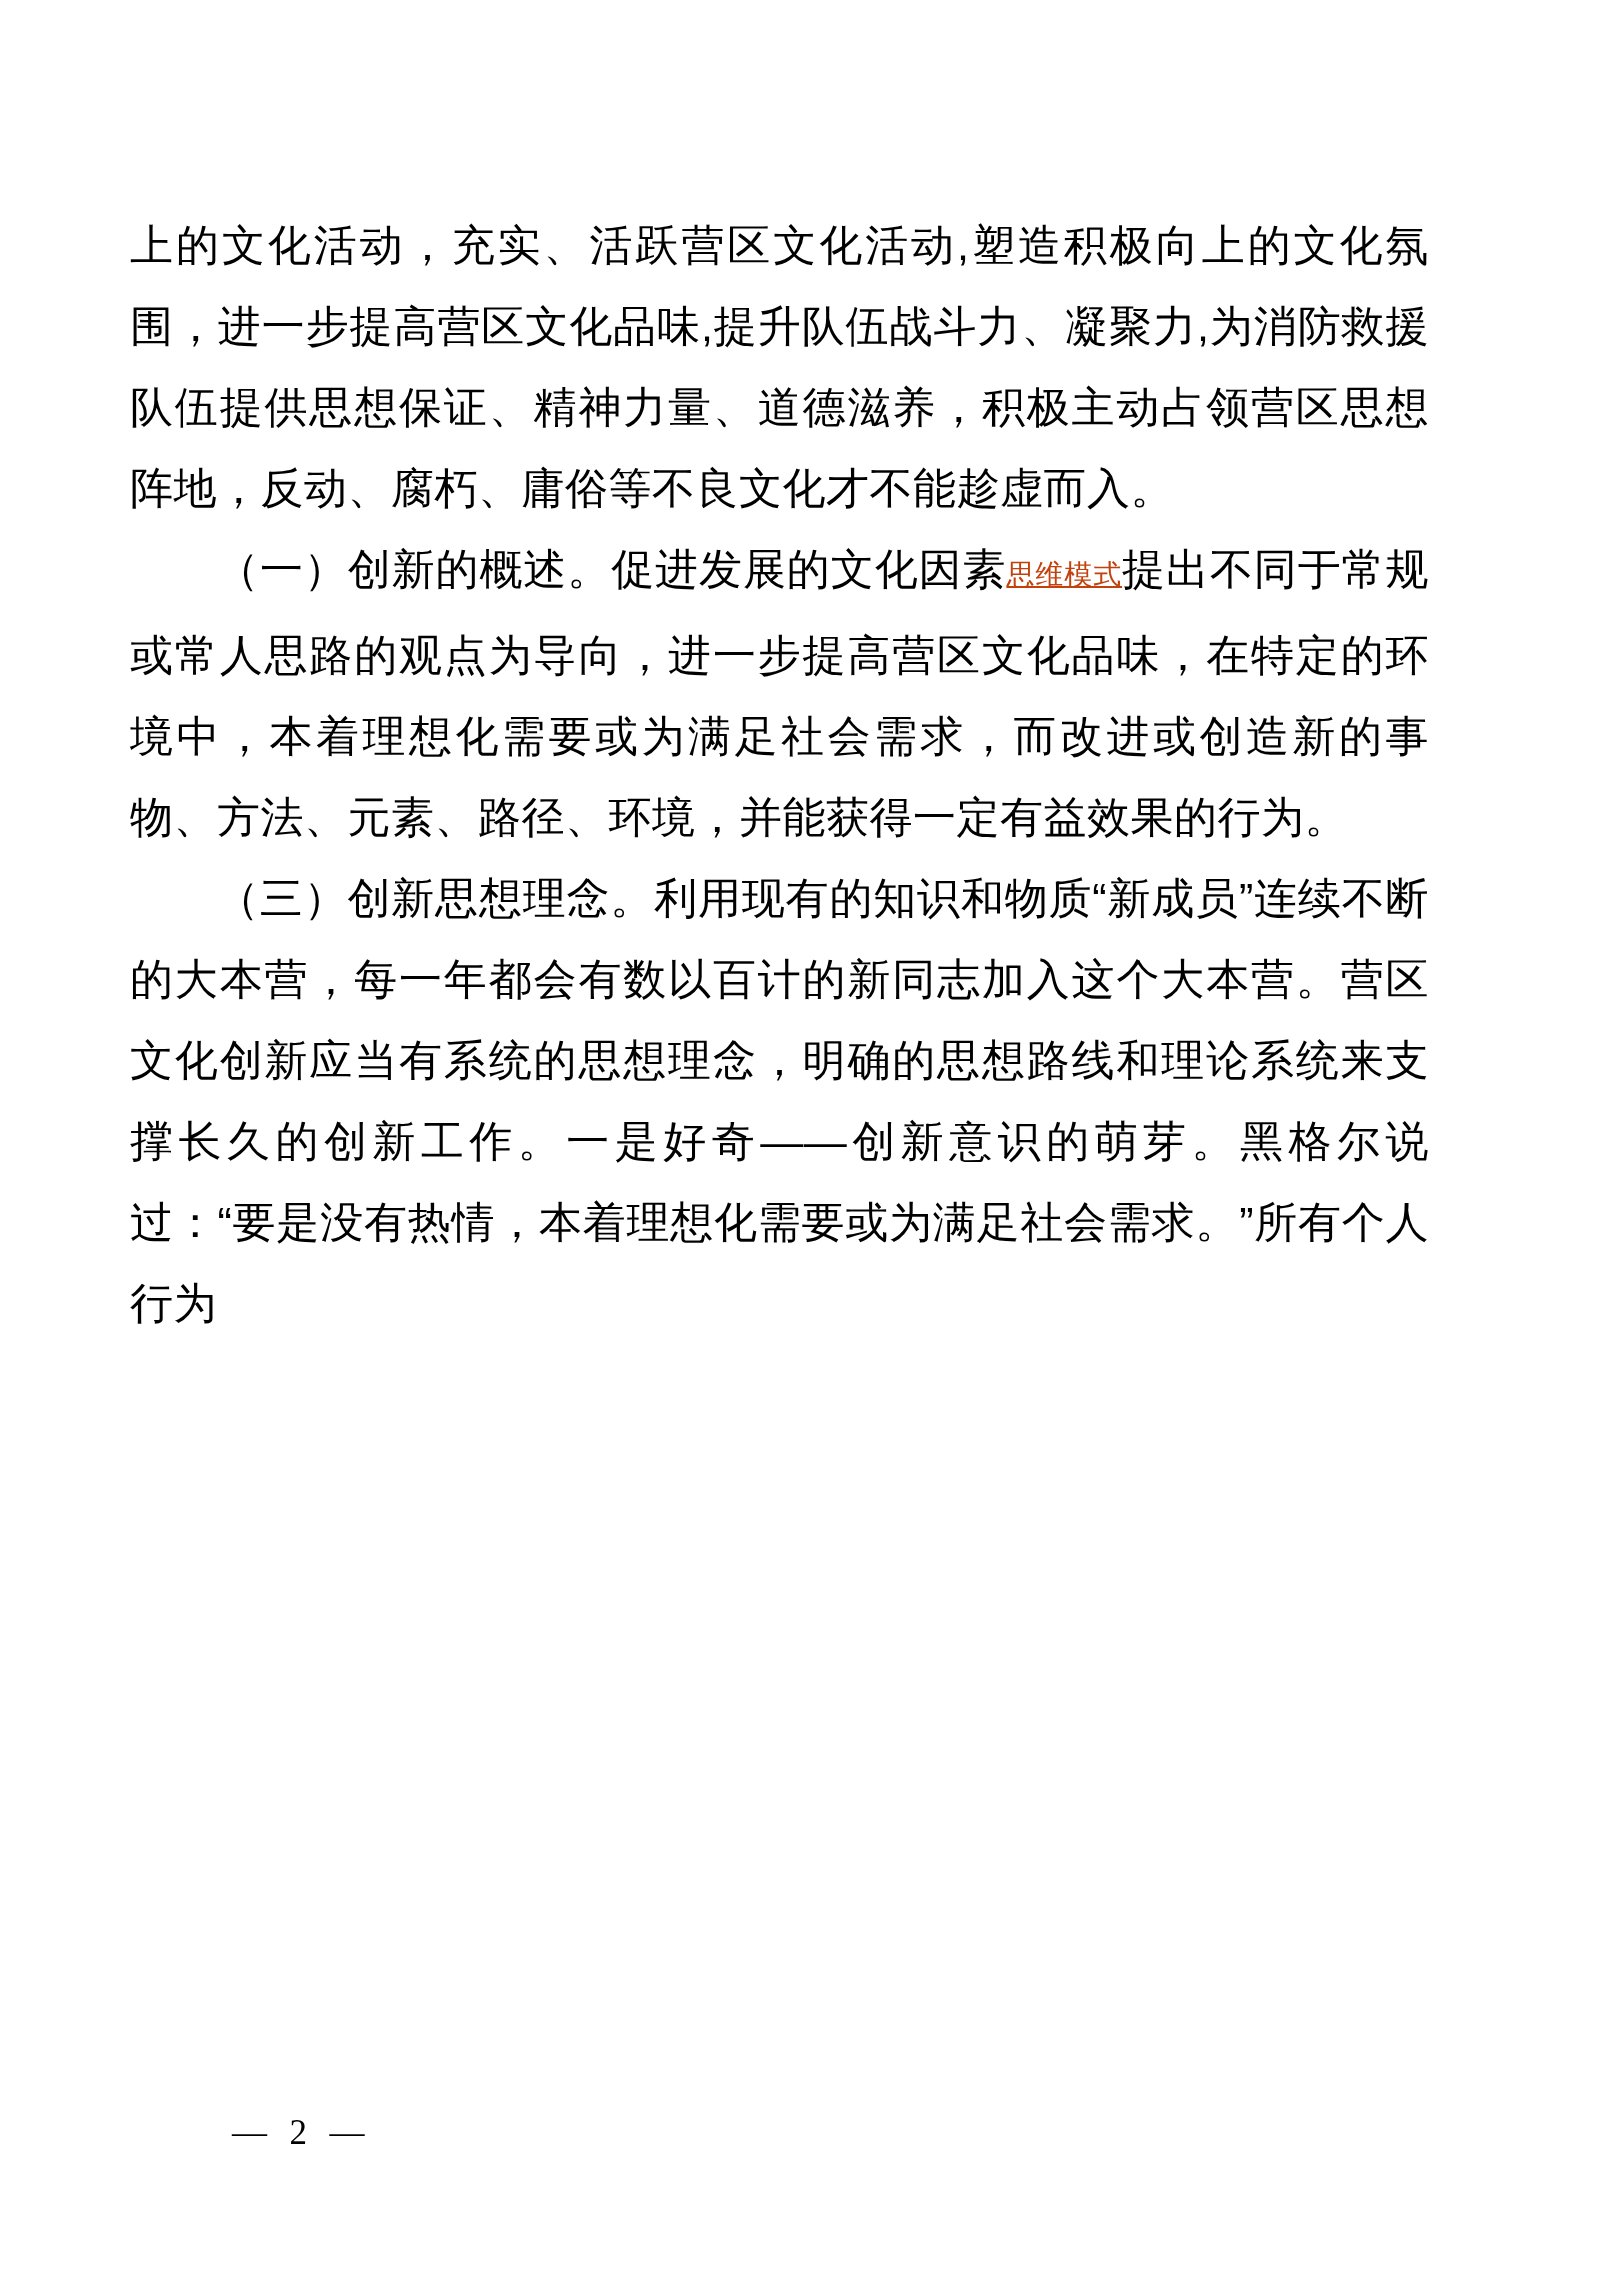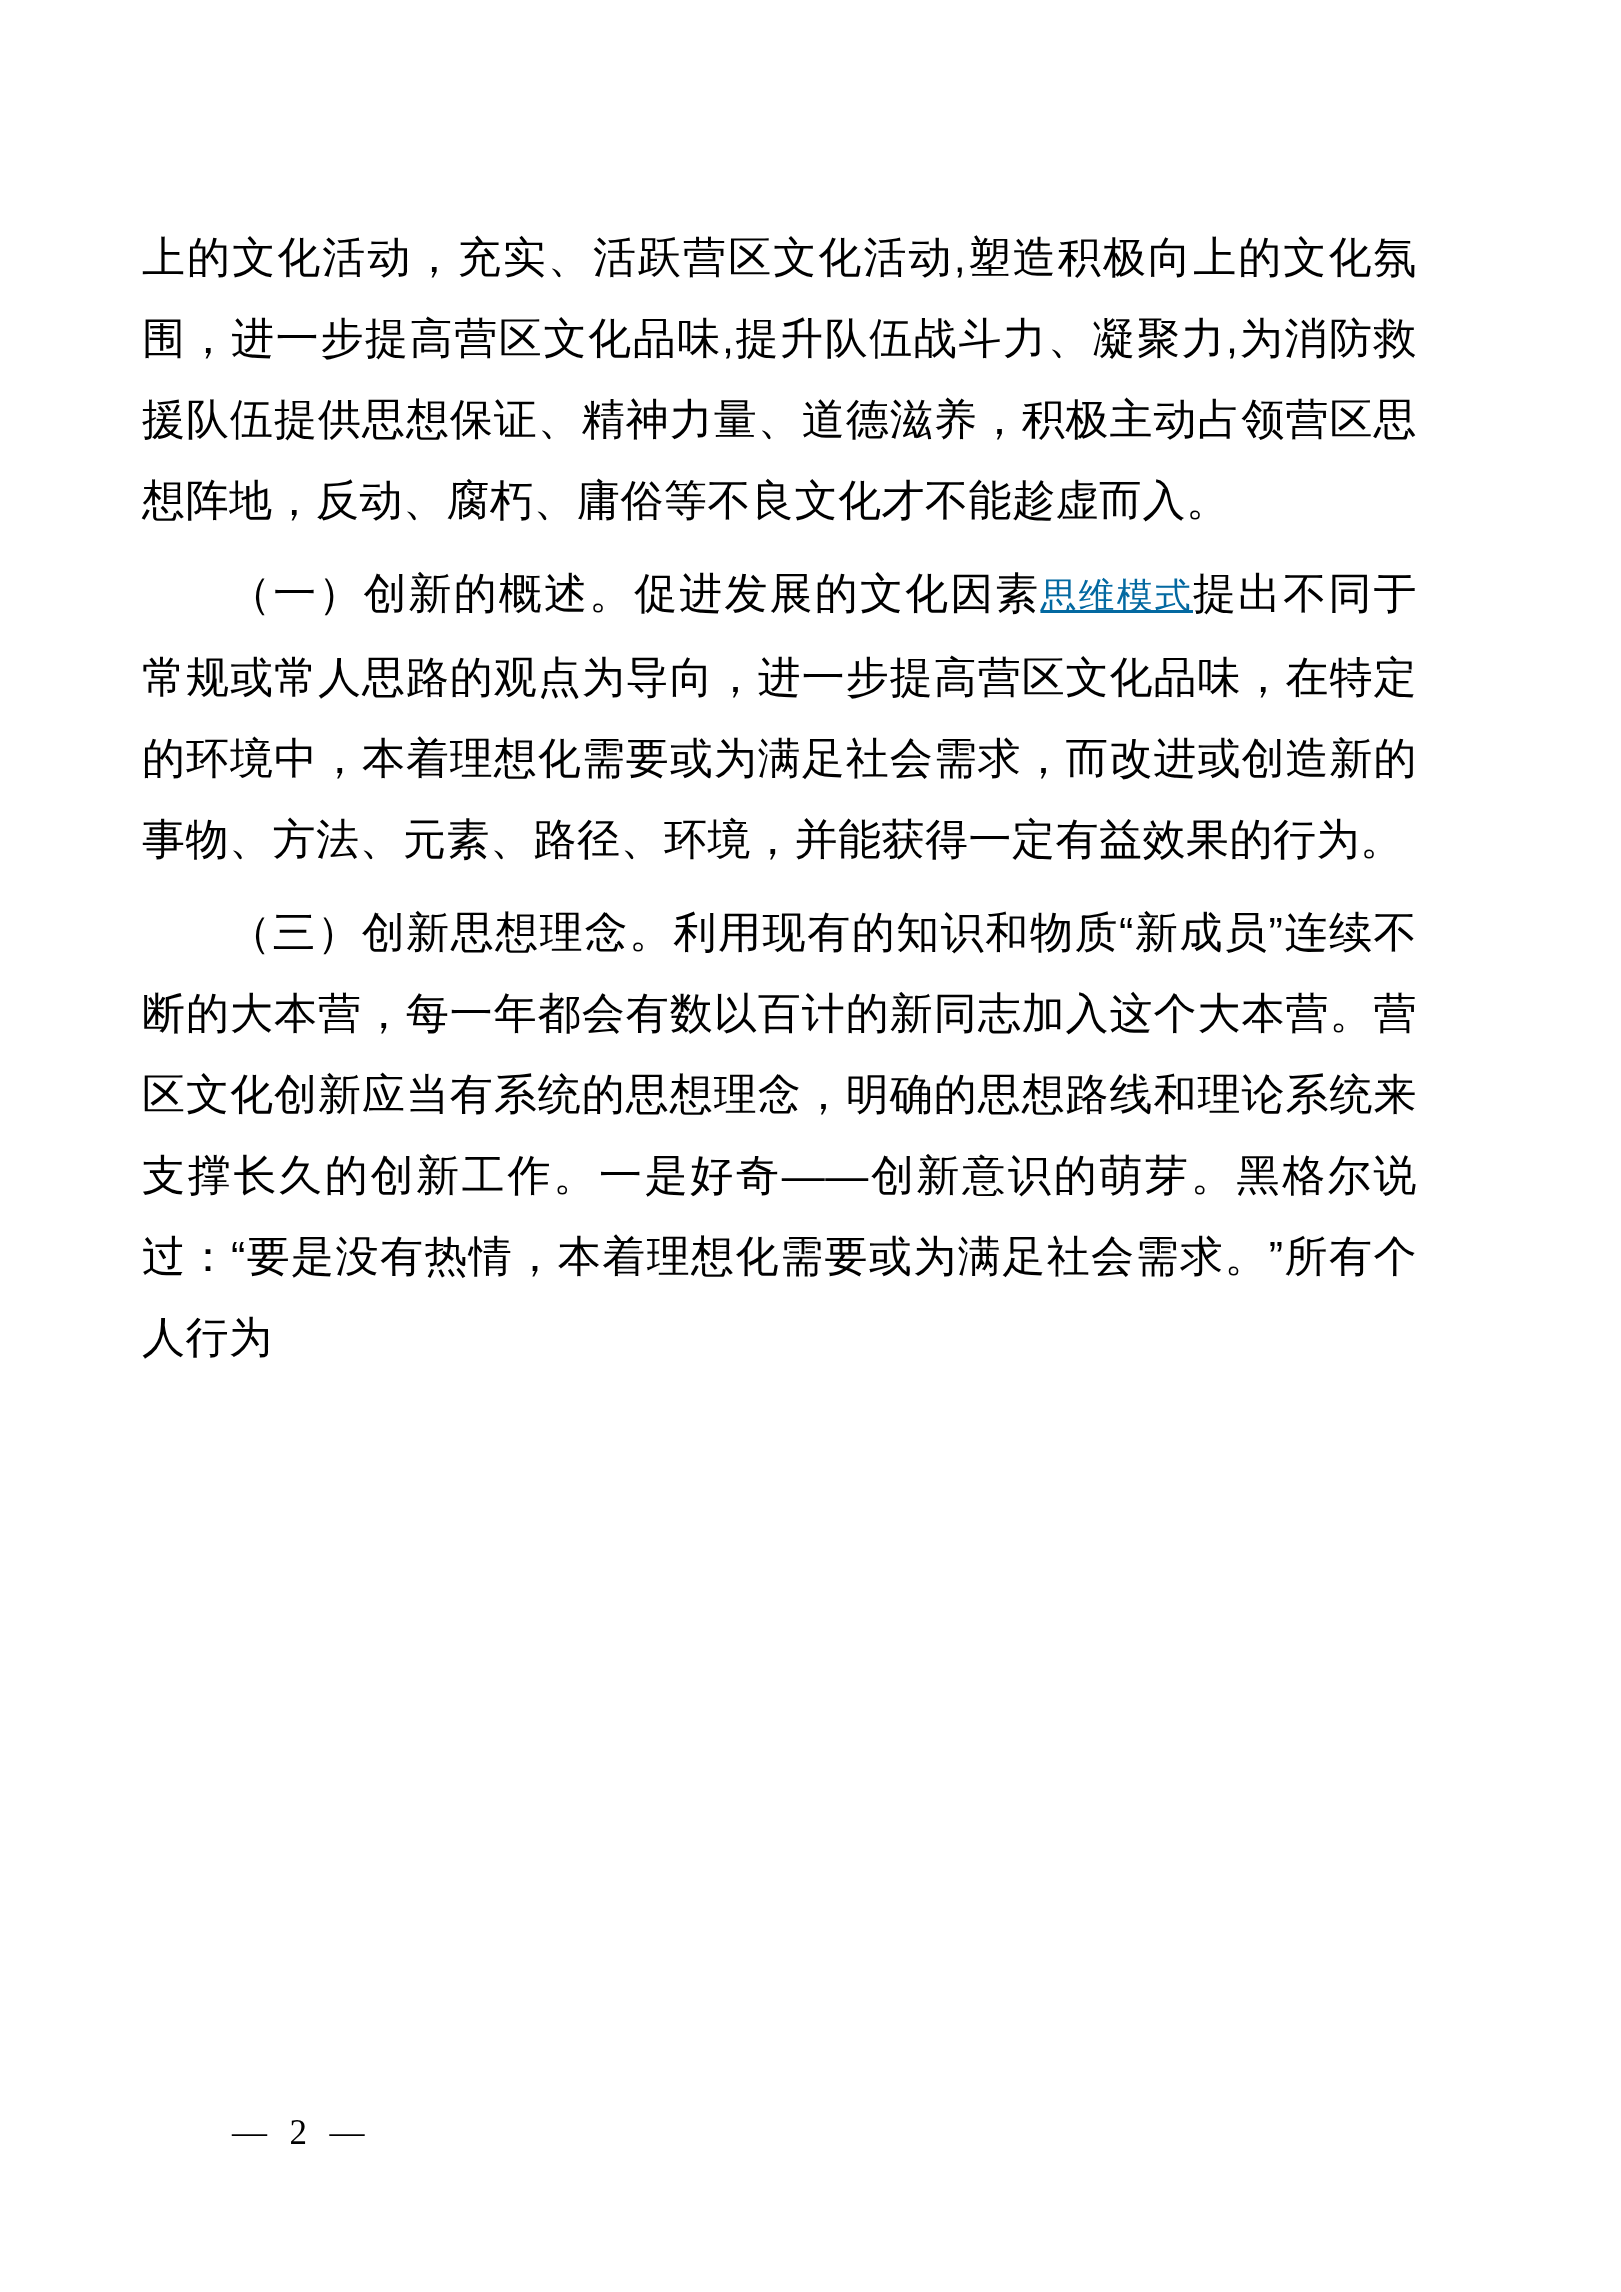--- a/index.html
+++ b/index.html
@@ -15,27 +15,27 @@
   .content {
     position: absolute;
     left: 130px;
     top: 205px;
     width: 1299px;
     font-size: 43px;
     line-height: 81px;
     text-align: justify;
     letter-spacing: 0.5px;
   }
-  .para { margin: 12px; padding: 0; }
+  .para { margin: 0; padding: 0; }
   .indent { text-indent: 2em; }
   .link {
-    color: #0369a1;
+    color: #c2410c;
     text-decoration: underline;
     font-family: "Liberation Serif", "DejaVu Serif", serif;
-    font-size: 36px;
+    font-size: 28px;
   }
   .bold { font-weight: normal; }
   .footer {
     position: absolute;
     left: 232px;
     top: 2113px;
     font-family: "Liberation Serif", "DejaVu Serif", serif;
     font-size: 35px;
     line-height: 39px;
     word-spacing: 13.7px;

